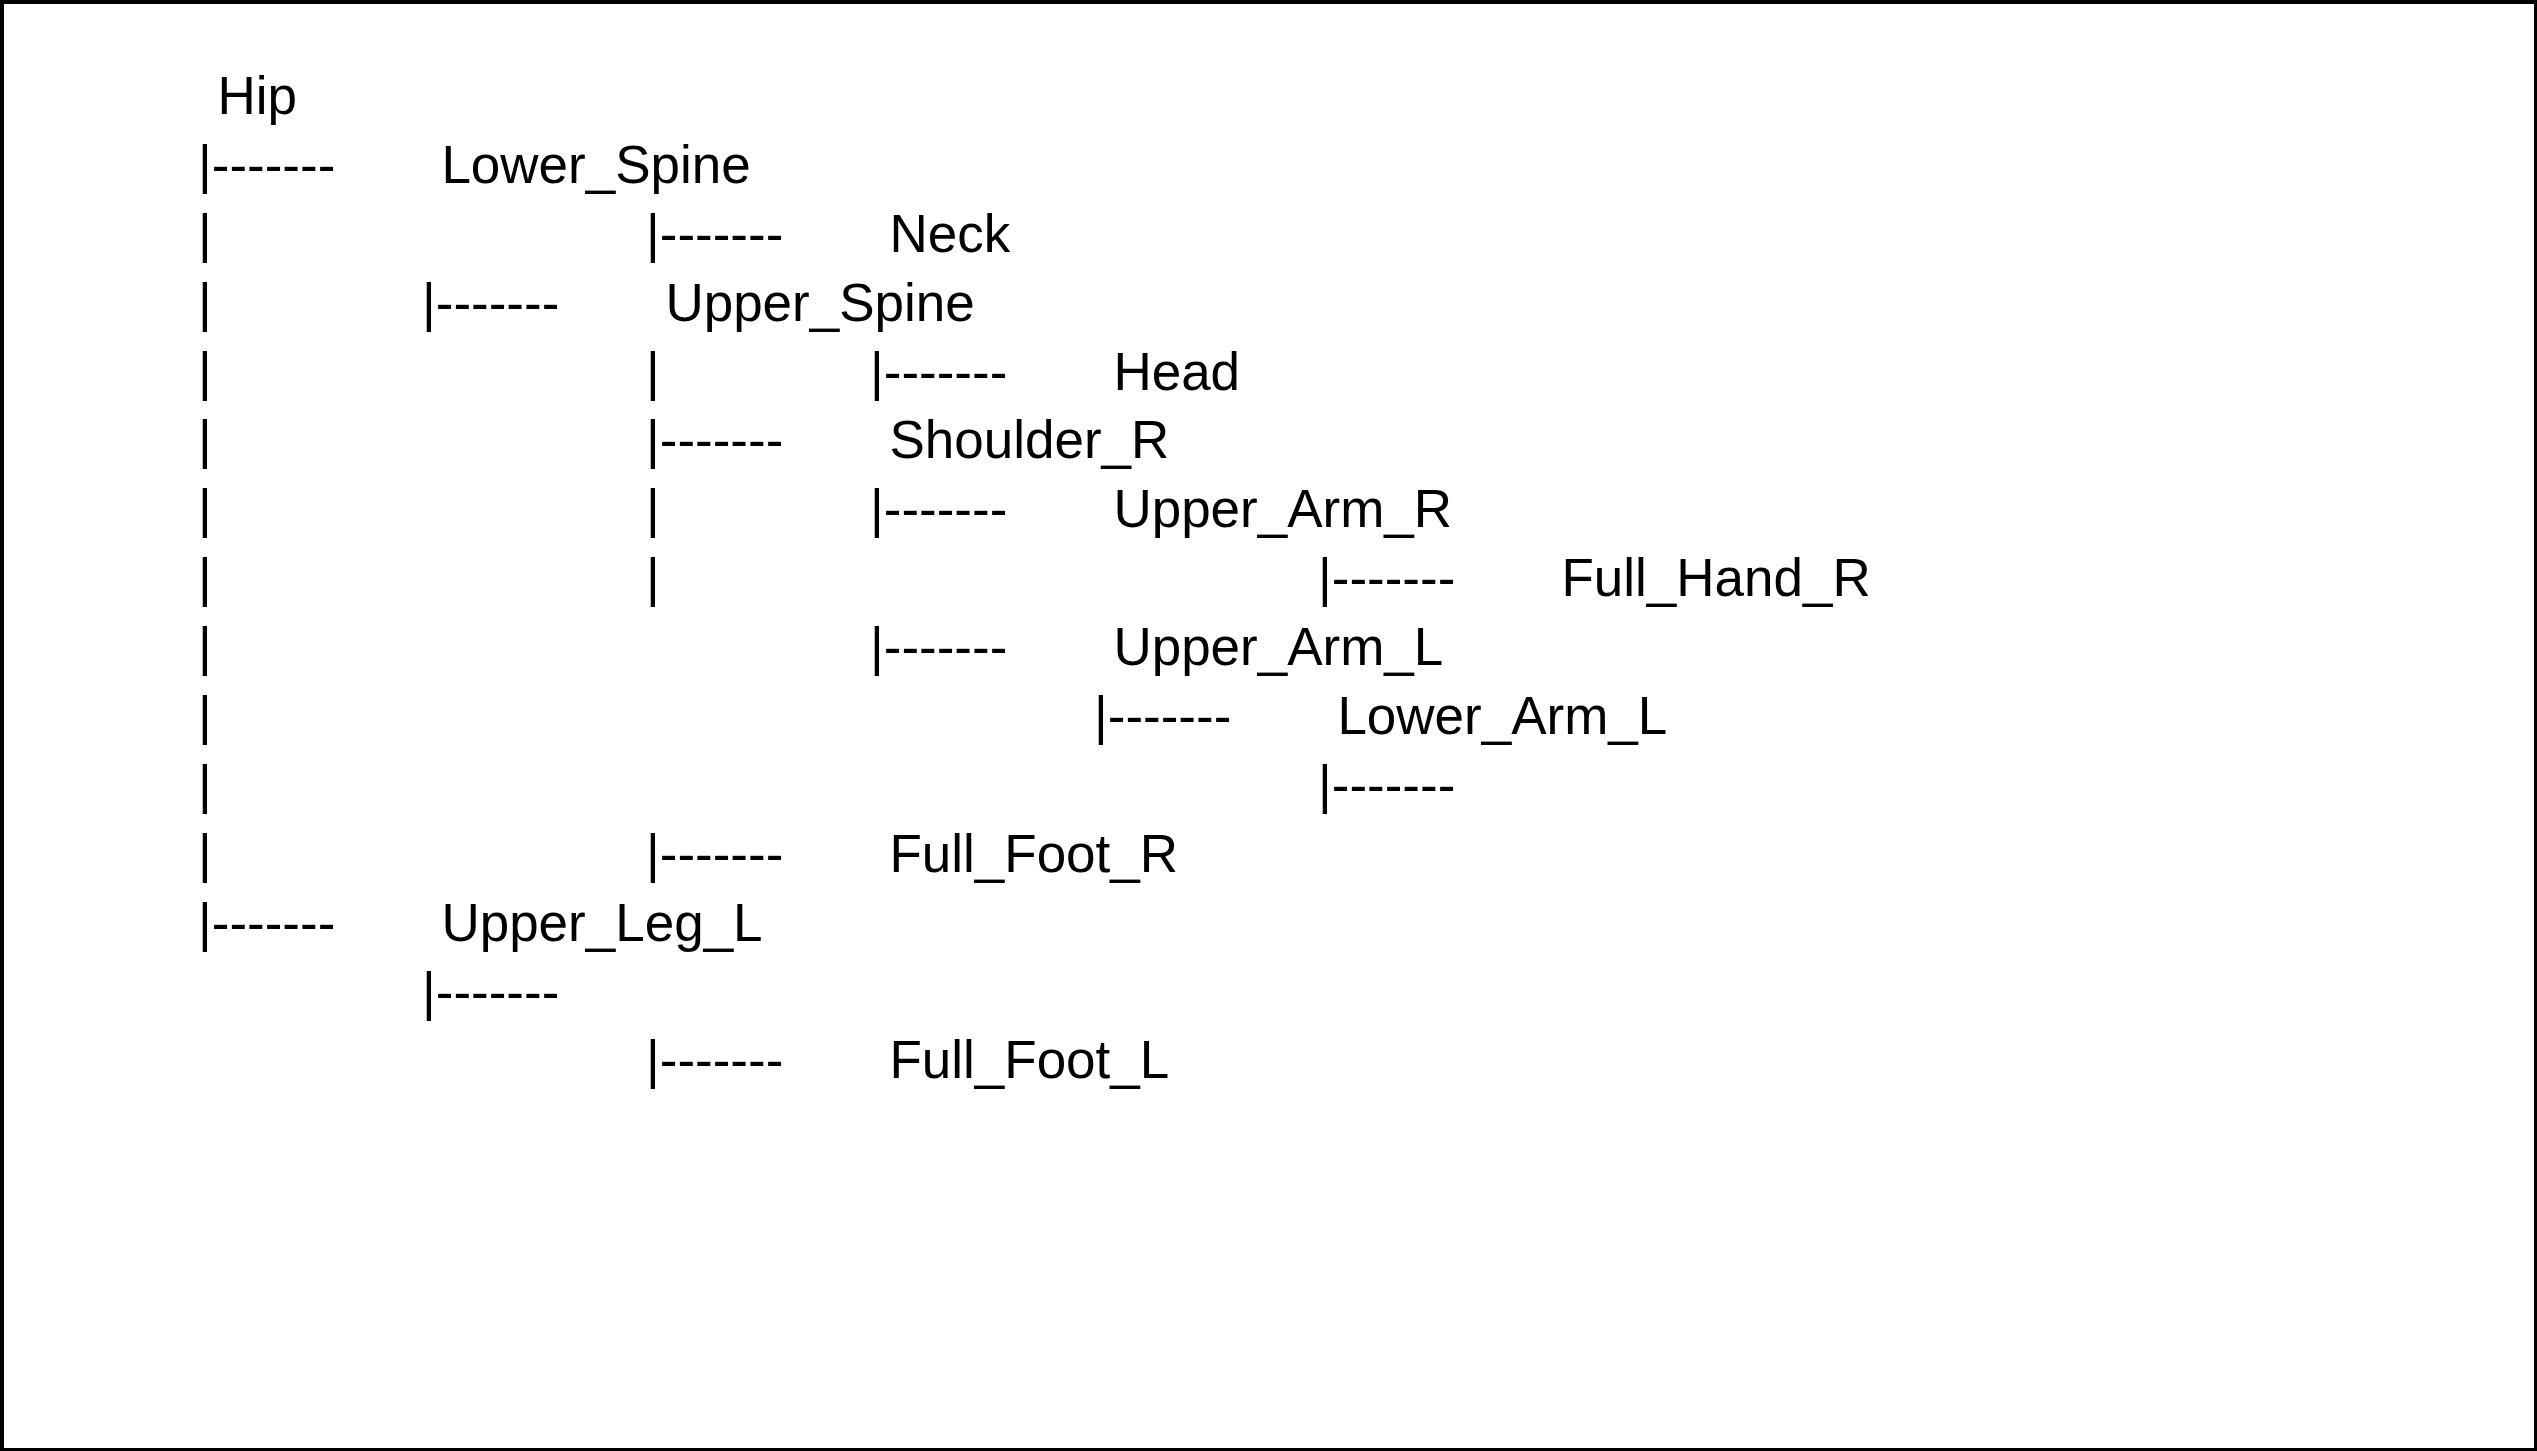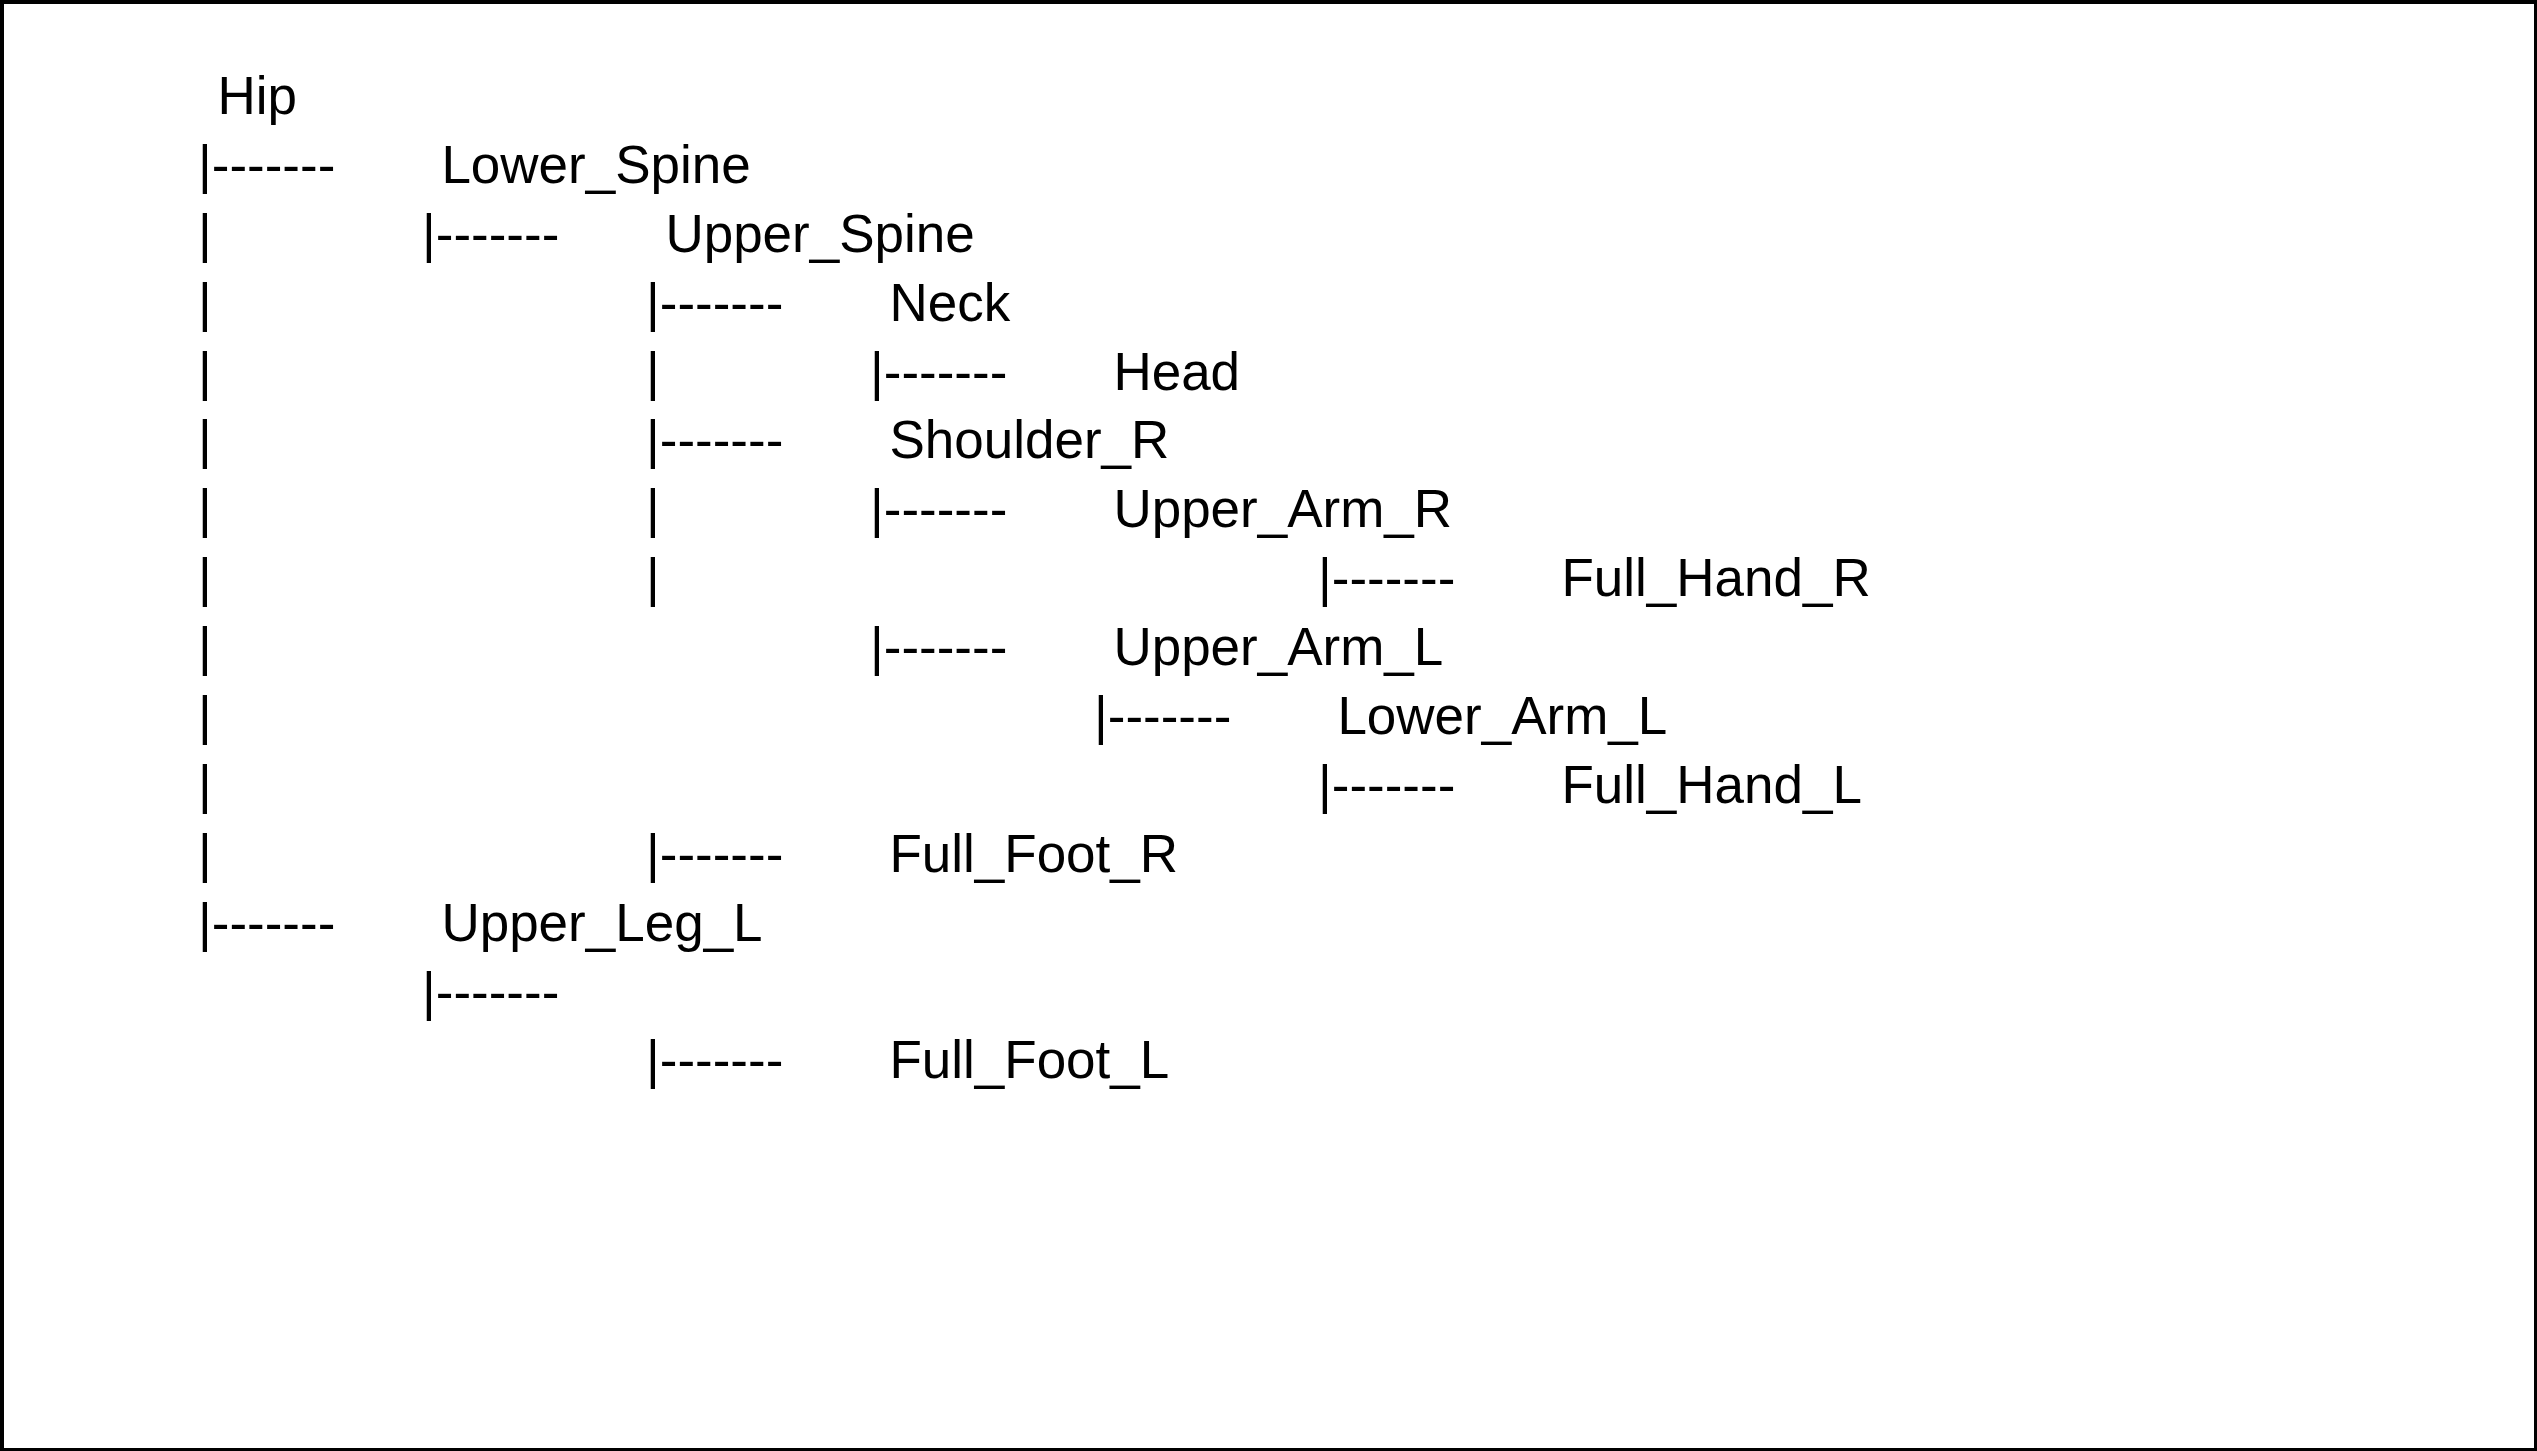--- a/index.html
+++ b/index.html
@@ -39,27 +39,27 @@
     display: inline-block;
     padding-left: 19.4px;
   }
 </style>
 </head>
 <body>
 
 <div class="frame" id="tree-container">
     <div class="row"><span class="label">Hip</span></div>
     <div class="row"><span class="cell branch"></span><span class="label">Lower_Spine</span></div>
+    <div class="row"><span class="cell pipe"></span><span class="cell"></span><span class="cell branch"></span><span class="label">Neck</span></div>
     <div class="row"><span class="cell pipe"></span><span class="cell branch"></span><span class="label">Upper_Spine</span></div>
-    <div class="row"><span class="cell pipe"></span><span class="cell"></span><span class="cell branch"></span><span class="label">Neck</span></div>
     <div class="row"><span class="cell pipe"></span><span class="cell"></span><span class="cell pipe"></span><span class="cell branch"></span><span class="label">Head</span></div>
     <div class="row"><span class="cell pipe"></span><span class="cell"></span><span class="cell branch"></span><span class="label">Shoulder_R</span></div>
     <div class="row"><span class="cell pipe"></span><span class="cell"></span><span class="cell pipe"></span><span class="cell branch"></span><span class="label">Upper_Arm_R</span></div>
     <div class="row"><span class="cell pipe"></span><span class="cell"></span><span class="cell pipe"></span><span class="cell"></span><span class="cell"></span><span class="cell branch"></span><span class="label">Full_Hand_R</span></div>
     <div class="row"><span class="cell pipe"></span><span class="cell"></span><span class="cell"></span><span class="cell branch"></span><span class="label">Upper_Arm_L</span></div>
     <div class="row"><span class="cell pipe"></span><span class="cell"></span><span class="cell"></span><span class="cell"></span><span class="cell branch"></span><span class="label">Lower_Arm_L</span></div>
-    <div class="row"><span class="cell pipe"></span><span class="cell"></span><span class="cell"></span><span class="cell"></span><span class="cell"></span><span class="cell branch"></span><span class="label">Full_Hand_L</span></div>
+    <div class="row"><span class="cell pipe"></span><span class="cell"></span><span class="cell"></span><span class="cell"></span><span class="cell"></span><span class="cell branch"></span></div>
     <div class="row"><span class="cell pipe"></span><span class="cell"></span><span class="cell branch"></span><span class="label">Full_Foot_R</span></div>
     <div class="row"><span class="cell branch"></span><span class="label">Upper_Leg_L</span></div>
     <div class="row"><span class="cell"></span><span class="cell branch"></span></div>
     <div class="row"><span class="cell"></span><span class="cell"></span><span class="cell branch"></span><span class="label">Full_Foot_L</span></div>
   </div>
 
 
 </body></html>

